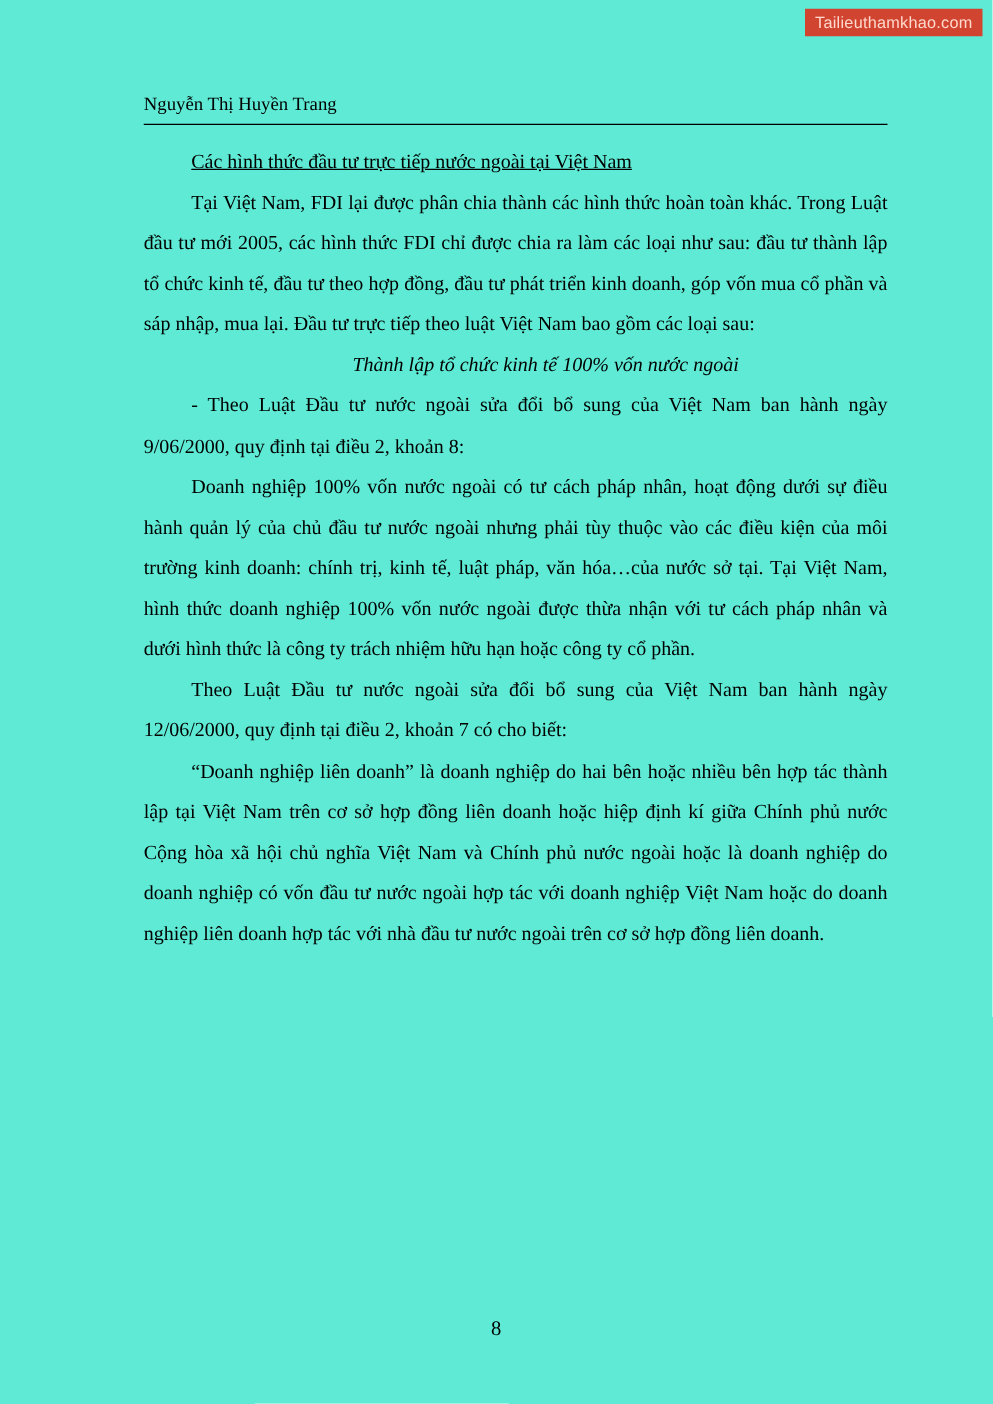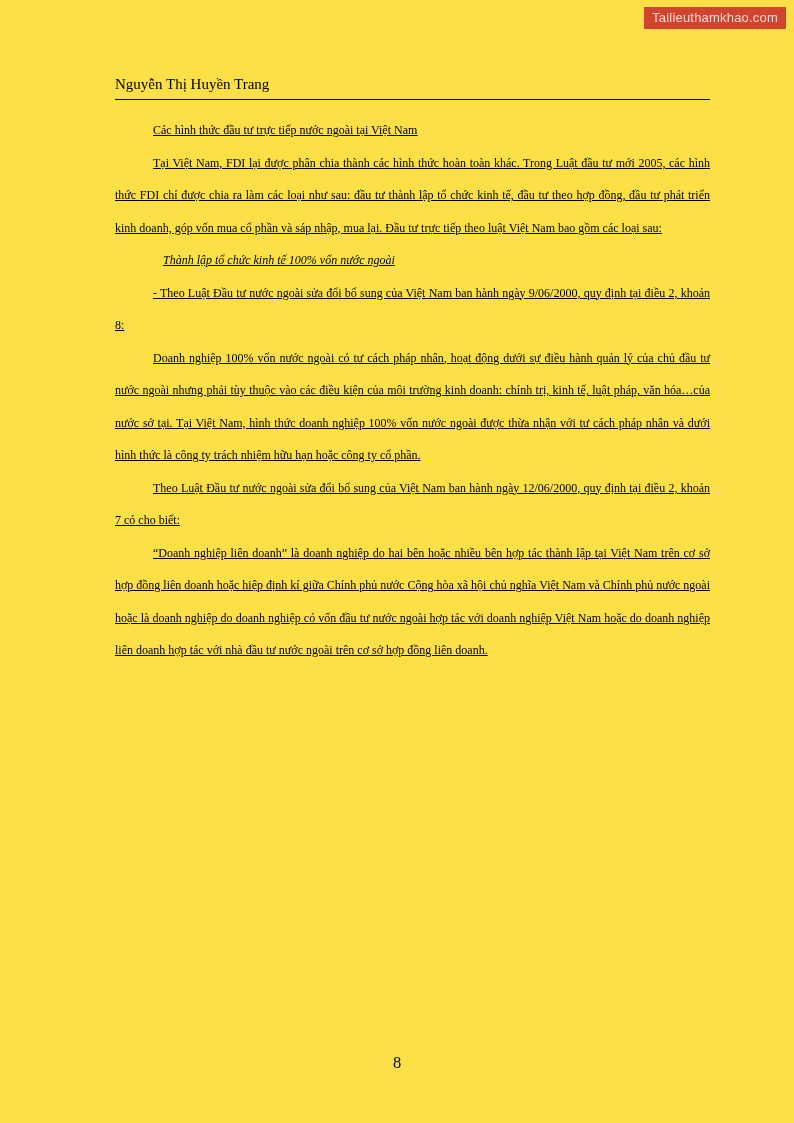--- a/index.html
+++ b/index.html
@@ -4,21 +4,21 @@
 <style>
   html, body {
     margin: 0;
     padding: 0;
     background: #ffffff;
   }
   .page {
     position: relative;
     width: 794px;
     height: 1123px;
-    background: #fde047;
+    background: #5eead4;
     color: #000000;
     font-family: "Liberation Serif", "DejaVu Serif", serif;
     overflow: hidden;
   }
   .watermark {
     position: absolute;
     top: 7px;
     right: 8px;
     background: #d14430;
     color: #ffd9cd;
@@ -43,35 +43,34 @@
     top: 99px;
     left: 115px;
     width: 595px;
     border-top: 1.5px solid #000000;
   }
   .content {
     position: absolute;
     top: 114px;
     left: 115px;
     width: 595px;
-    font-size: 12px;
+    font-size: 16px;
     line-height: 32.5px;
-    text-decoration: underline;
   }
   .content p {
     margin: 0;
     text-align: justify;
     text-indent: 38px;
   }
   .content p.h-underline {
     text-align: left;
     text-decoration: underline;
   }
   .content p.h-italic {
-    text-align: left;
+    text-align: center;
     font-style: italic;
     text-indent: 48px;
   }
   .content p.last {
     text-indent: 48px;
   }
   .footer {
     position: absolute;
     bottom: 50px;
     left: 0;

